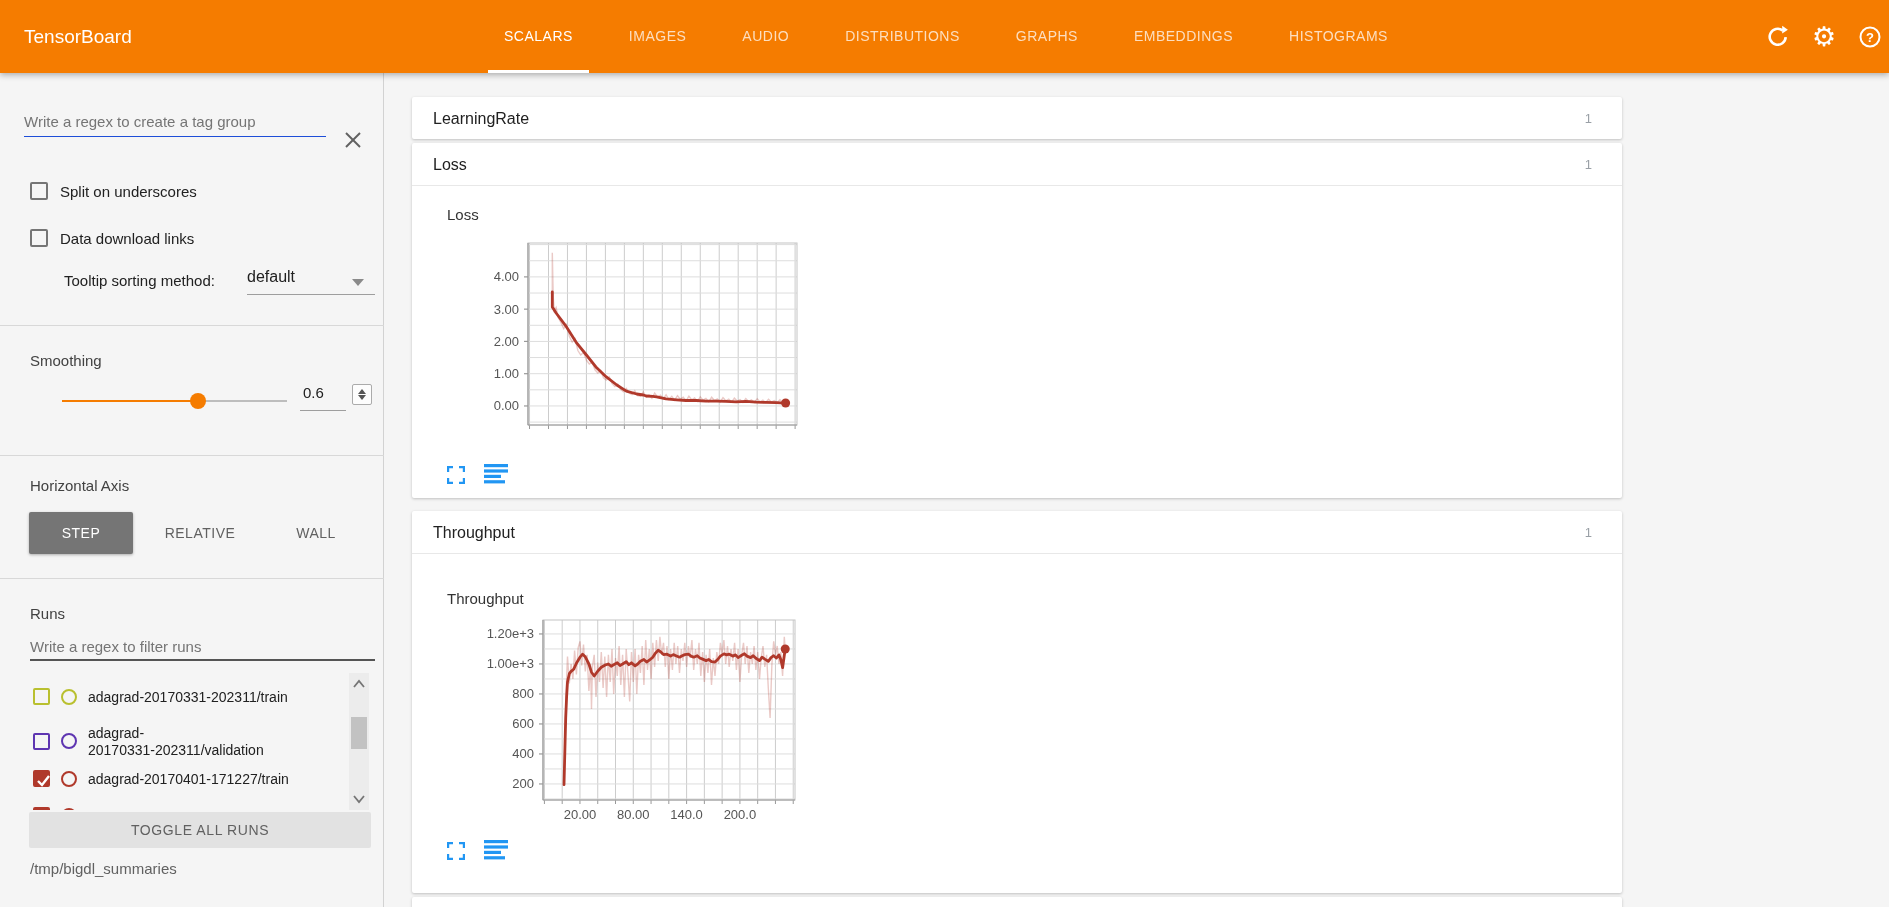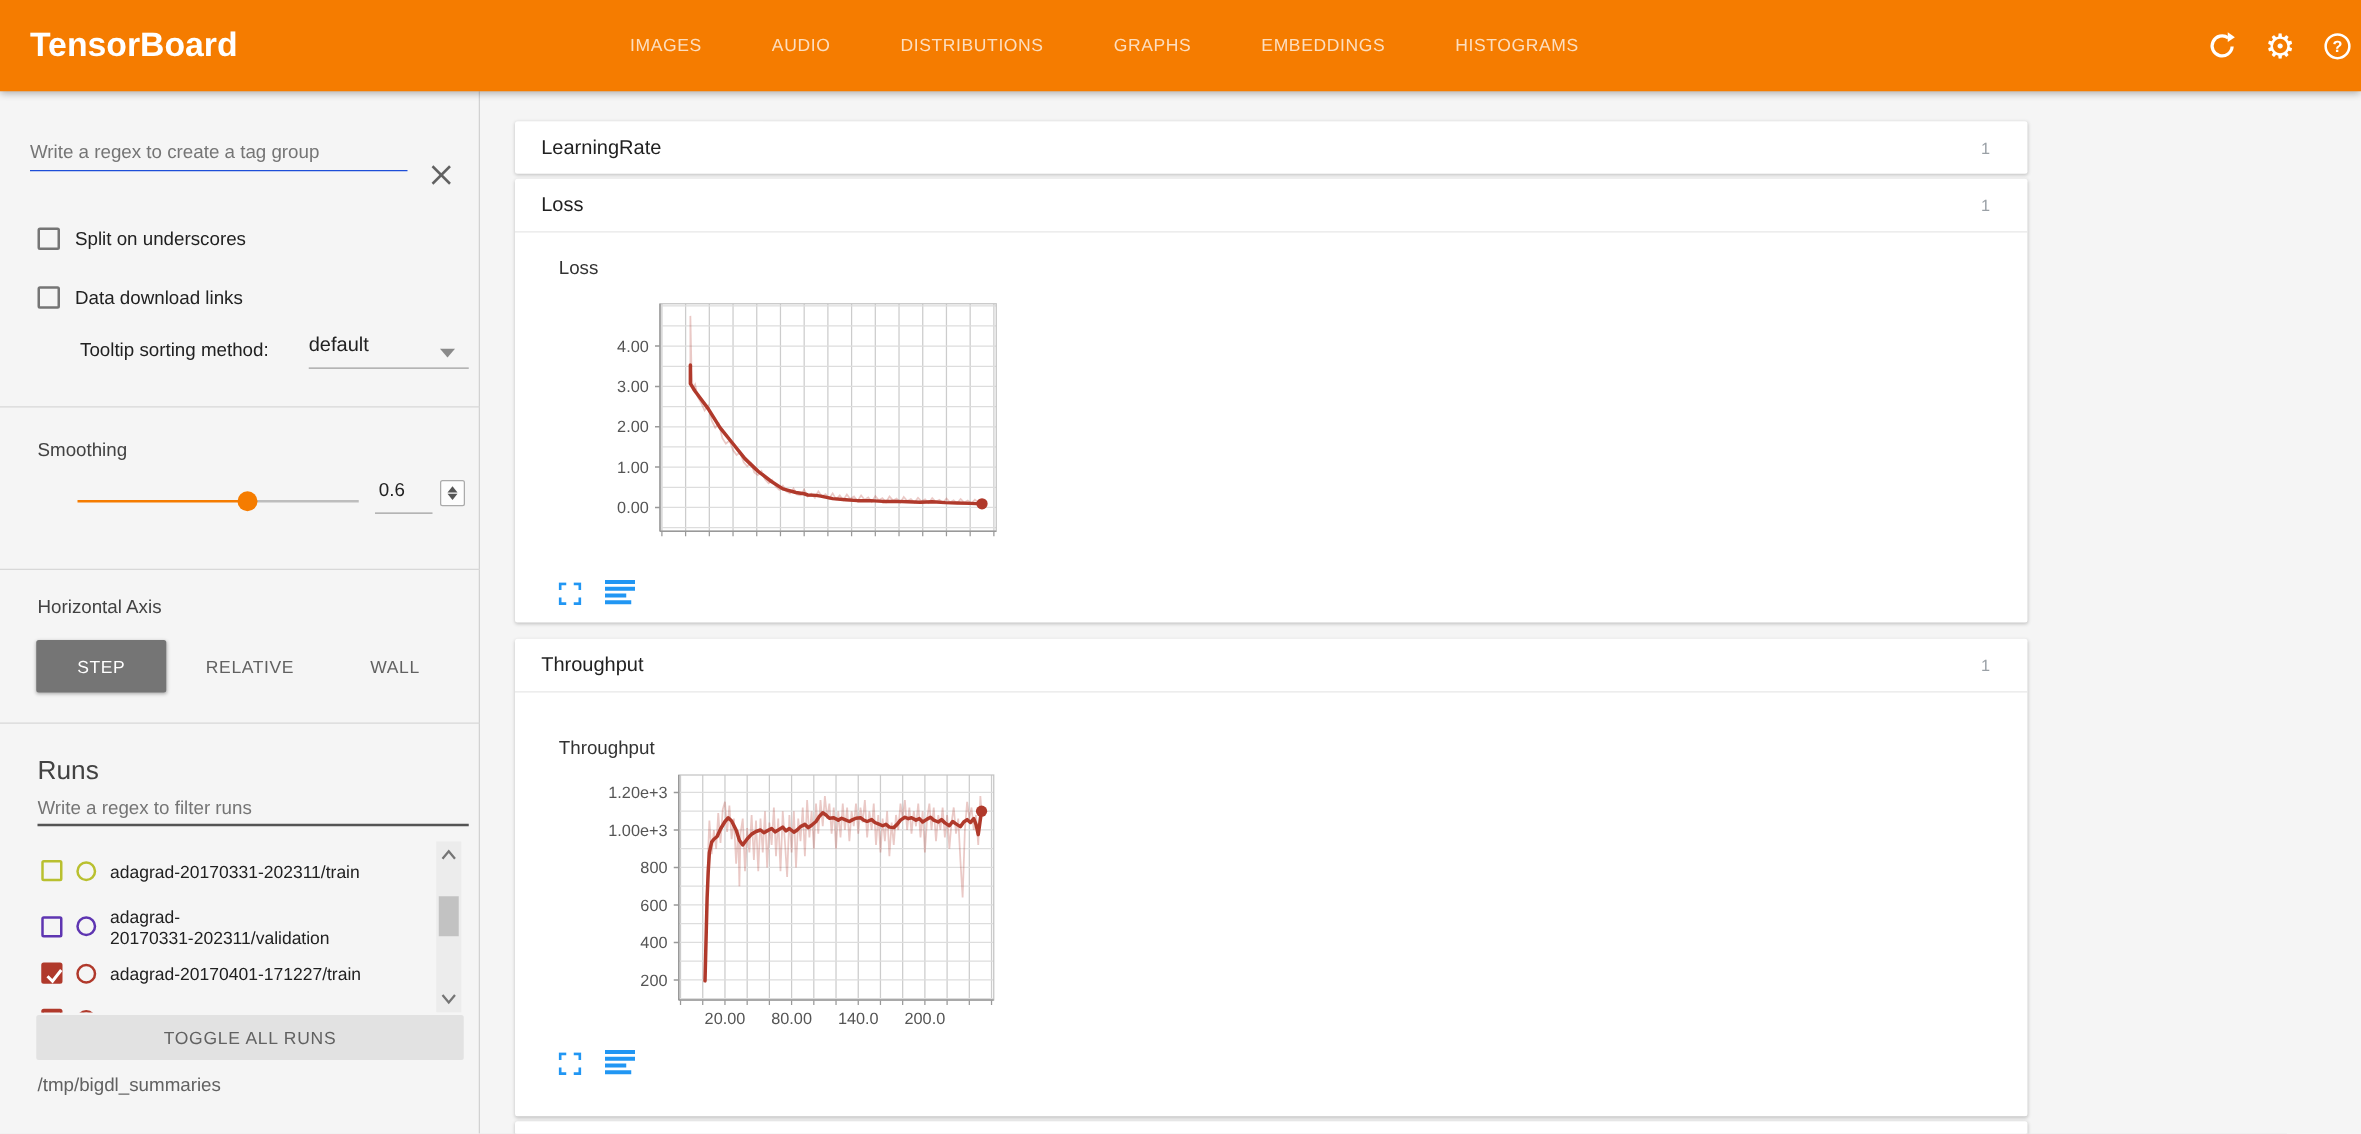--- a/index.html
+++ b/index.html
@@ -3,21 +3,21 @@
 <meta charset="utf-8">
 <style>
   * { margin:0; padding:0; box-sizing:border-box; }
   body { background:#e8e8e8; font-family:"Liberation Sans","DejaVu Sans",sans-serif; }
   .screen { position:relative; width:1889px; height:907px; overflow:hidden; background:#f5f5f5; }
 
   
   .hdr { position:absolute; left:0; top:0; width:1889px; height:73px; background:#f57c00;
          box-shadow:0 2px 6px rgba(0,0,0,.3); z-index:20; }
   .logo { position:absolute; left:24px; top:0; height:81px; line-height:73px;
-          color:#fff; font-size:27px; font-weight:bold; }
+          color:#fff; font-size:19px; font-weight:normal; }
   .tabs { position:absolute; left:488px; top:0; height:73px; display:flex; gap:24px; }
   .tab { height:73px; line-height:73px; padding:0 16px; color:rgba(255,255,255,.75);
          font-size:14px; letter-spacing:.5px; cursor:pointer; }
   .tab.active { color:#fff; box-shadow:inset 0 -3px 0 #fff; }
   .hicons { position:absolute; right:7px; top:0; height:73px; display:flex; align-items:center; gap:22px; }
   .hicon { width:24px; height:24px; cursor:pointer; position:relative; }
   .gear { color:#fff; font-size:27px; line-height:24px; text-align:center; }
 
   
   .sb { position:absolute; left:0; top:73px; width:384px; height:834px; background:#f5f5f5;
@@ -51,21 +51,21 @@
                  border-left:4px solid transparent; border-right:4px solid transparent;
                  border-bottom:5px solid #555; }
   .stepper .dn { position:absolute; left:5px; bottom:4px; width:0; height:0;
                  border-left:4px solid transparent; border-right:4px solid transparent;
                  border-top:5px solid #555; }
   .hax-lbl { position:absolute; left:30px; top:404px; font-size:15px; color:#424242; }
   .axbtn { position:absolute; top:439px; height:42px; width:104px; text-align:center;
            line-height:42px; font-size:14px; letter-spacing:.5px; border-radius:2px; cursor:pointer; }
   .axbtn.sel { background:#757575; color:#fff; box-shadow:0 1px 3px rgba(0,0,0,.3); }
   .axbtn.unsel { color:#616161; }
-  .runs-lbl { position:absolute; left:30px; top:532px; font-size:21px; color:#424242; }
+  .runs-lbl { position:absolute; left:30px; top:532px; font-size:15px; color:#424242; }
   .run-filter { position:absolute; left:30px; top:560px; width:345px; height:28px; border:none;
                 border-bottom:2px solid #545454; background:transparent; font-size:15px;
                 font-family:inherit; outline:none; }
   .run-filter::placeholder { color:#757575; }
   .runlist { position:absolute; left:0; top:600px; width:384px; height:137px; overflow:hidden; }
   .runrow { position:absolute; left:33px; display:flex; gap:11px; align-items:center; cursor:pointer; }
   .runbox { width:17px; height:17px; border:2.5px solid; border-radius:2px; flex:none; position:relative; }
   .runbox svg { position:absolute; left:-1px; top:-1px; }
   .runcirc { width:16px; height:16px; border:2.5px solid; border-radius:50%; flex:none; }
   .runlbl { font-size:14px; color:#212121; line-height:17px; padding-top:2px; }
@@ -88,20 +88,21 @@
   .cicon { position:absolute; cursor:pointer; }
 </style>
 </head>
 <body>
 
 <div class="screen">
 
   <div class="hdr">
     <div class="logo">TensorBoard</div>
     <div class="tabs">
+      <div class="tab active">SCALARS</div>
       <div class="tab">IMAGES</div>
       <div class="tab">AUDIO</div>
       <div class="tab">DISTRIBUTIONS</div>
       <div class="tab">GRAPHS</div>
       <div class="tab">EMBEDDINGS</div>
       <div class="tab">HISTOGRAMS</div>
     </div>
     <div class="hicons">
       <span class="hicon">
         <svg width="24" height="24" viewBox="0 0 24 24">

